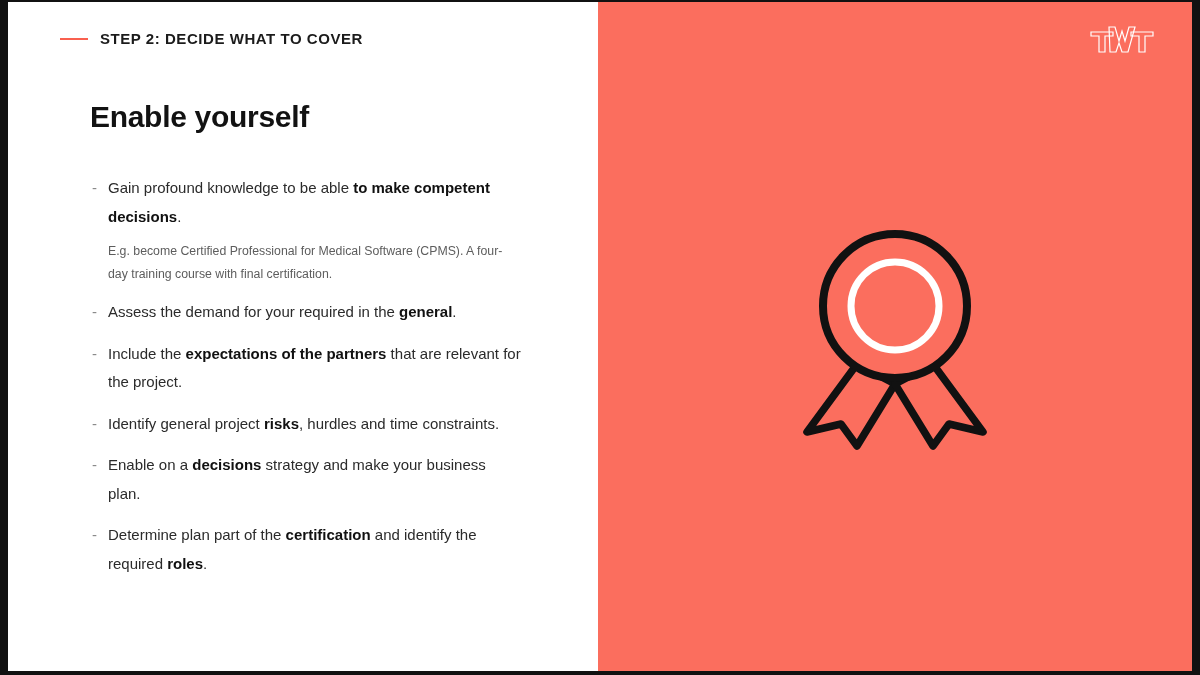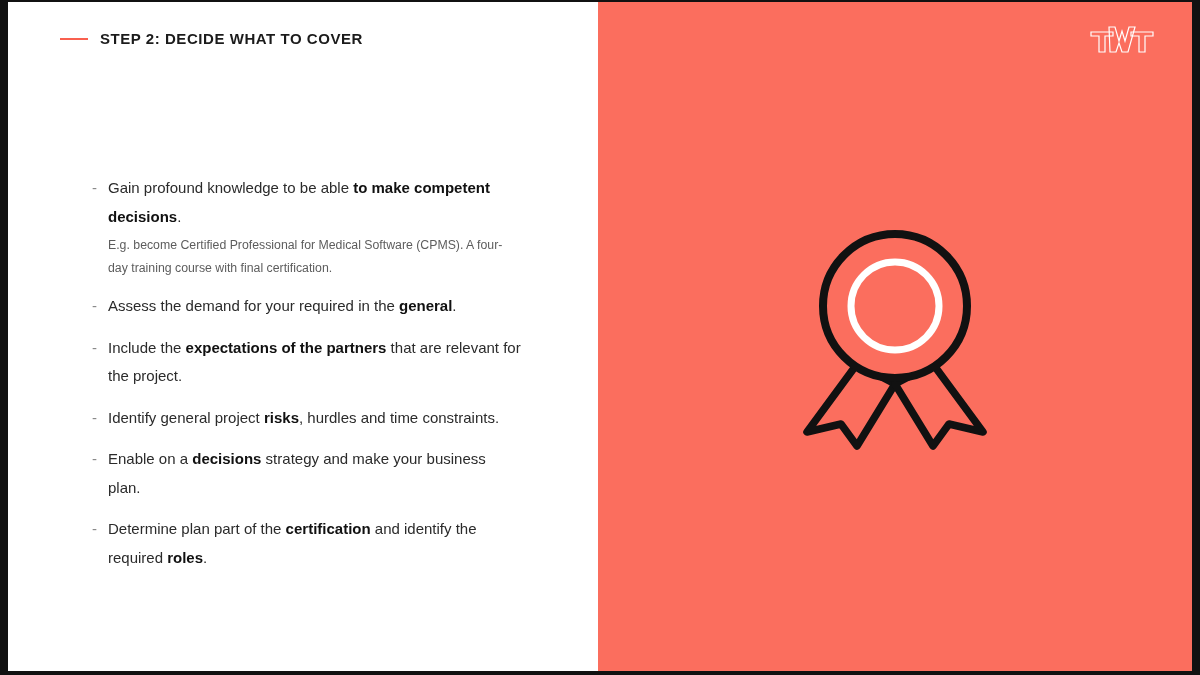--- a/index.html
+++ b/index.html
@@ -100,21 +100,21 @@
     color: #2b2b2b;
   }
   .bullet-text b {
     font-weight: bold;
     color: #111111;
   }
   .bullet-note {
     font-size: 12.3px;
     line-height: 22.5px;
     color: #5d5d5d;
-    margin-top: 3px;
+    margin-top: 9px;
   }
 
   
   .right-panel {
     position: absolute;
     left: 590px;
     top: 0;
     width: 594px;
     height: 669px;
     background: #fb6e5e;
@@ -143,20 +143,21 @@
 <div class="slide-frame">
   <div class="slide">
 
     <div class="left-panel">
 
       <div class="eyebrow">
         <span class="eyebrow-rule"></span>
         <span class="eyebrow-text">STEP 2: DECIDE WHAT TO COVER</span>
       </div>
 
+      <div class="slide-title">Enable yourself</div>
 
       <div class="bullet-list">
 
         <div class="bullet">
           <span class="bullet-dash">-</span>
           <span class="bullet-body">
             <span class="bullet-text"><span>Gain profound knowledge to be able </span><b>to make competent decisions</b><span>.</span></span>
             <div class="bullet-note">E.g. become Certified Professional for Medical Software (CPMS). A four-day training course with final certification.</div>
           </span>
         </div>

